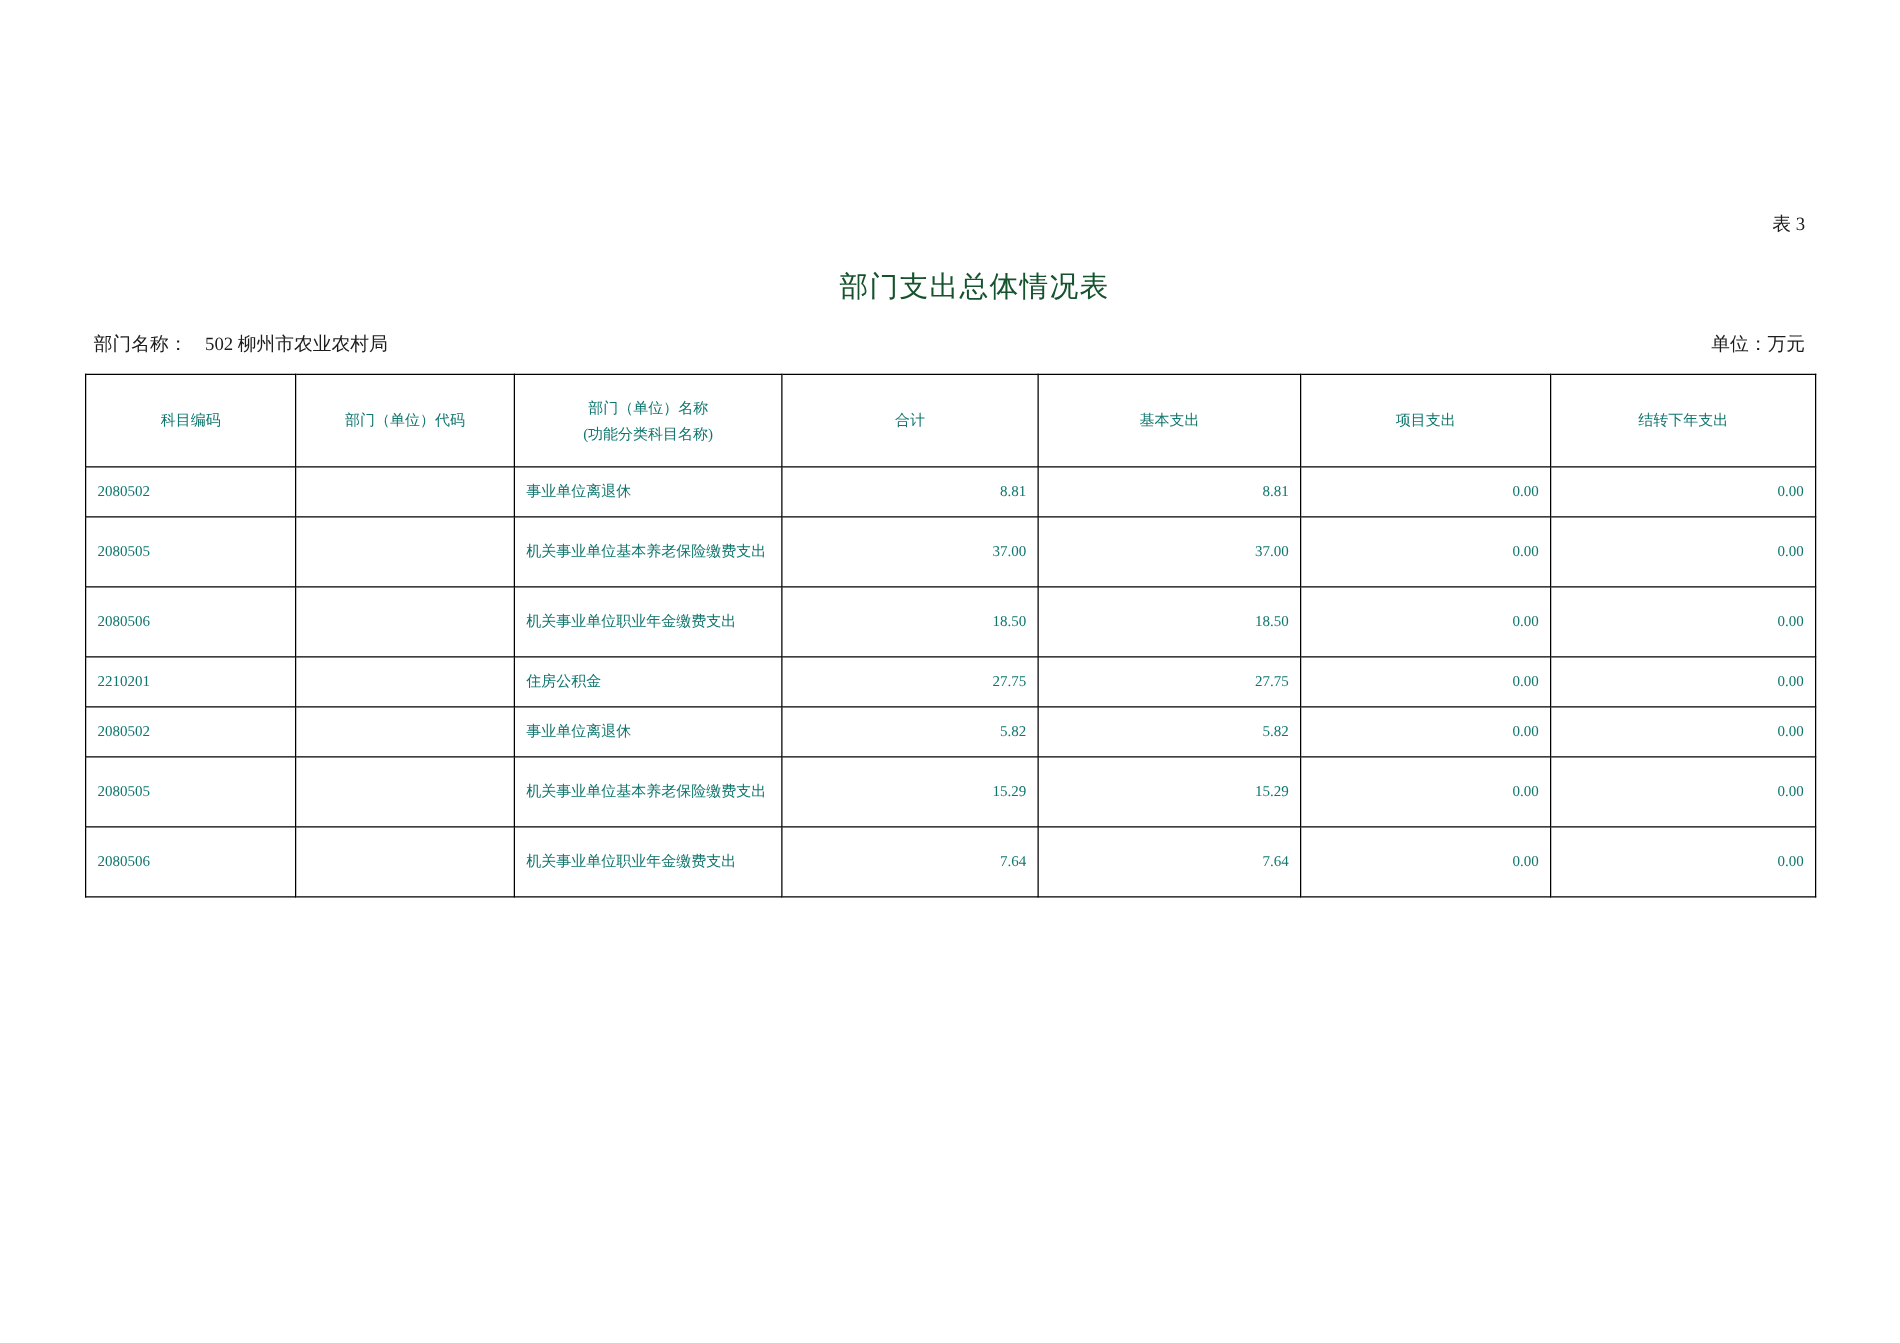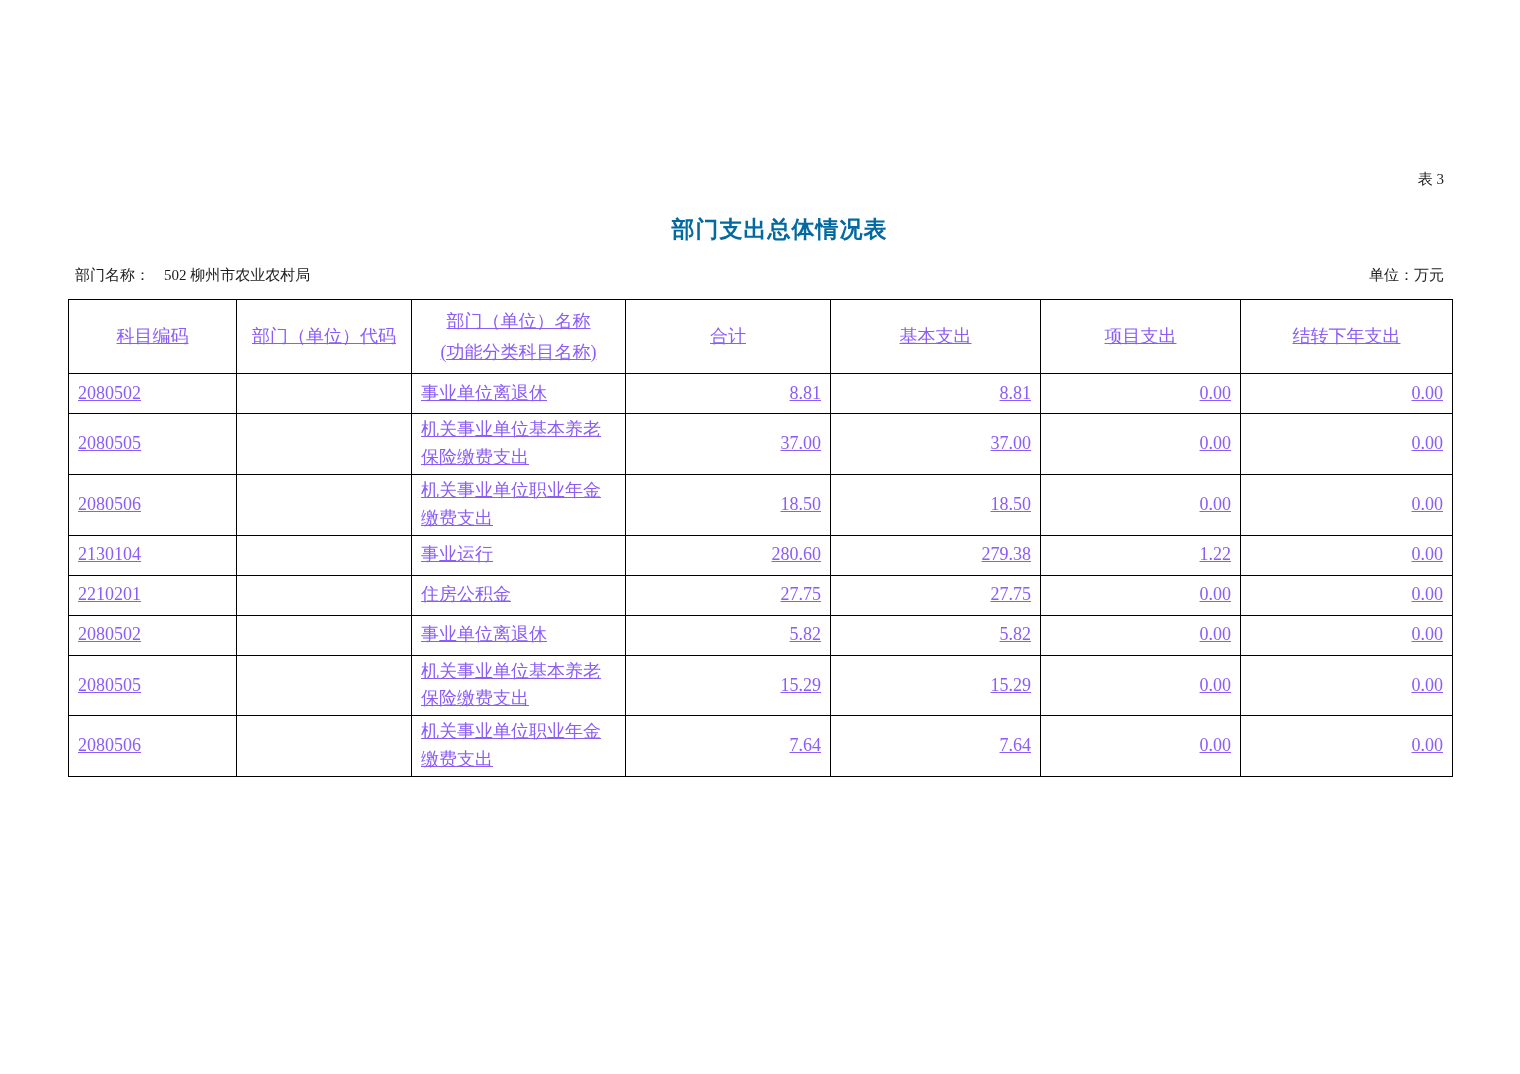--- a/index.html
+++ b/index.html
@@ -20,45 +20,44 @@
     font-size:15px;
     color:#1c1c1c;
   }
   .doc-title {
     position:absolute;
     top:214px;
     left:0;
     width:100%;
     text-align:center;
     font-size:23px;
-    font-weight:bold;
+    font-weight:normal;
     letter-spacing:1px;
-    color:#0369a1;
+    color:#14532d;
     padding-left:39px;
   }
   .meta-row {
     position:absolute;
     top:266px;
     left:75px;
     right:76px;
     display:flex;
     justify-content:space-between;
     font-size:15px;
   }
   .dept-name { margin-left:14px; }
   table.expense {
     position:absolute;
     top:299px;
     left:68px;
     width:1384px;
     border-collapse:collapse;
     table-layout:fixed;
-    font-size:18px;
-    color:#8b5cf6;
-    text-decoration:underline;
+    font-size:12px;
+    color:#0f766e;
   }
   table.expense th,
   table.expense td {
     border:1px solid #000;
     vertical-align:middle;
   }
   table.expense th {
     font-weight:normal;
     text-align:center;
     height:74px;
@@ -145,29 +144,20 @@
       <tr class="row-double">
         <td class="txt">2080506</td>
         <td class="txt"></td>
         <td class="txt">机关事业单位职业年金缴费支出</td>
         <td class="num">18.50</td>
         <td class="num">18.50</td>
         <td class="num">0.00</td>
         <td class="num">0.00</td>
       </tr>
       <tr class="row-single">
-        <td class="txt">2130104</td>
-        <td class="txt"></td>
-        <td class="txt">事业运行</td>
-        <td class="num">280.60</td>
-        <td class="num">279.38</td>
-        <td class="num">1.22</td>
-        <td class="num">0.00</td>
-      </tr>
-      <tr class="row-single">
         <td class="txt">2210201</td>
         <td class="txt"></td>
         <td class="txt">住房公积金</td>
         <td class="num">27.75</td>
         <td class="num">27.75</td>
         <td class="num">0.00</td>
         <td class="num">0.00</td>
       </tr>
       <tr class="row-single">
         <td class="txt">2080502</td>

